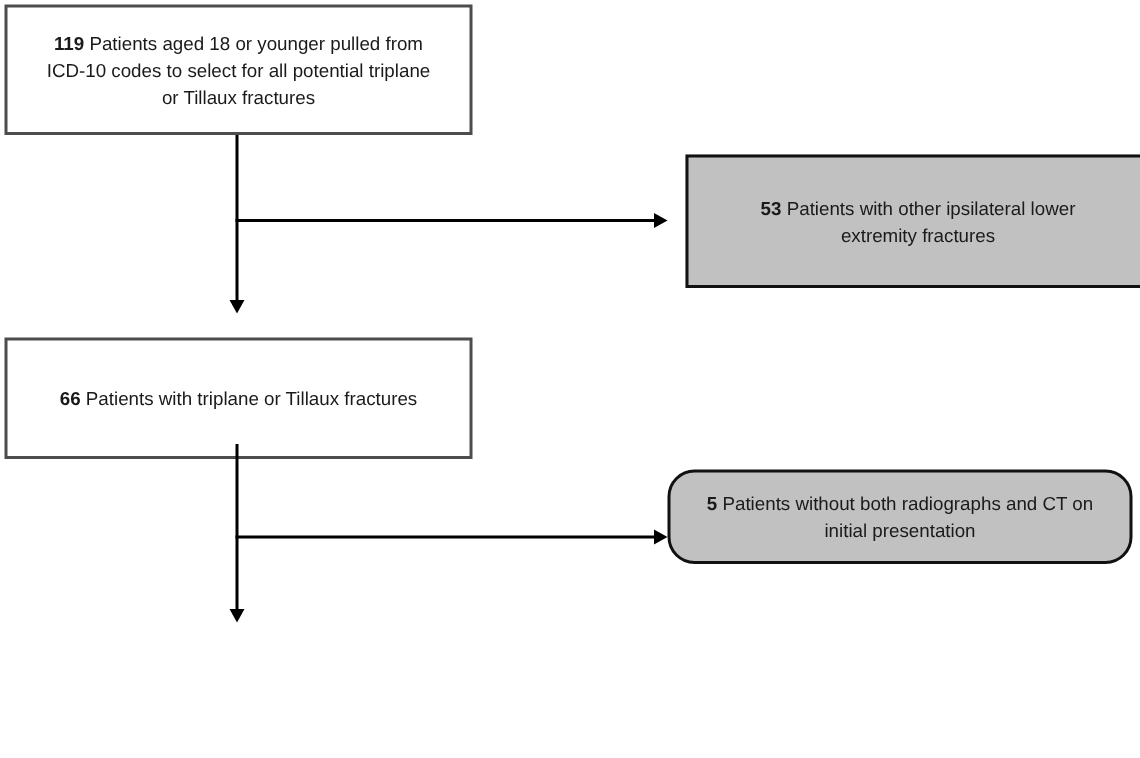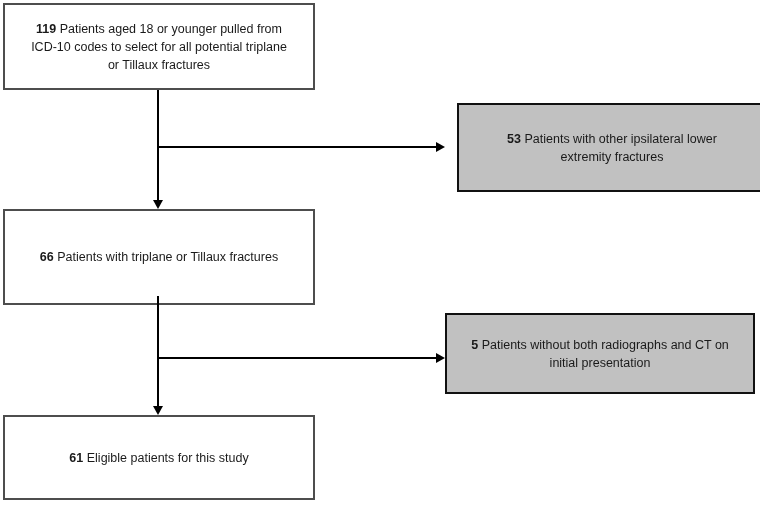--- a/index.html
+++ b/index.html
@@ -50,22 +50,22 @@
     position: absolute;
     width: 0; height: 0;
     border-top: 5px solid transparent;
     border-bottom: 5px solid transparent;
     border-left: 9px solid #000000;
   }
 
   
   #box-0 { left: 3px;   top: 3px;   width: 312px; height: 87px; }
   #box-1 { left: 457px; top: 103px; width: 310px; height: 89px; }
-  #box-2 { left: 3px;   top: 209px; width: 312px; height: 96px; }
-  #box-3 { left: 445px; top: 313px; width: 310px; height: 81px; }
+  #box-2 { left: 3px;   top: 225px; width: 312px; height: 81px; }
+  #box-3 { left: 445px; top: 313px; width: 310px; height: 63px; border-radius: 18px; }
   #box-4 { left: 3px;   top: 415px; width: 312px; height: 85px; }
 </style>
 </head>
 <body>
 
 <div class="canvas">
 
   <div class="flow-box white" id="box-0">
     <p><b class="num">119</b> <span class="lines">Patients aged 18 or younger pulled from
 ICD-10 codes to select for all potential triplane
@@ -79,23 +79,20 @@
 
   <div class="flow-box white" id="box-2">
     <p><b class="num">66</b> <span class="lines">Patients with triplane or Tillaux fractures</span></p>
   </div>
 
   <div class="flow-box gray" id="box-3">
     <p><b class="num">5</b> <span class="lines">Patients without both radiographs and CT on
 initial presentation</span></p>
   </div>
 
-  <div class="flow-box white" id="box-4">
-    <p><b class="num">61</b> <span class="lines">Eligible patients for this study</span></p>
-  </div>
 
   <div class="vline" style="left:157px; top:90px; height:112px;"></div>
   <div class="arr-down" style="left:153px; top:200px;"></div>
 
   <div class="hline" style="left:157px; top:146px; width:280px;"></div>
   <div class="arr-right" style="left:436px; top:142px;"></div>
 
   <div class="vline" style="left:157px; top:296px; height:111px;"></div>
   <div class="arr-down" style="left:153px; top:406px;"></div>
 

